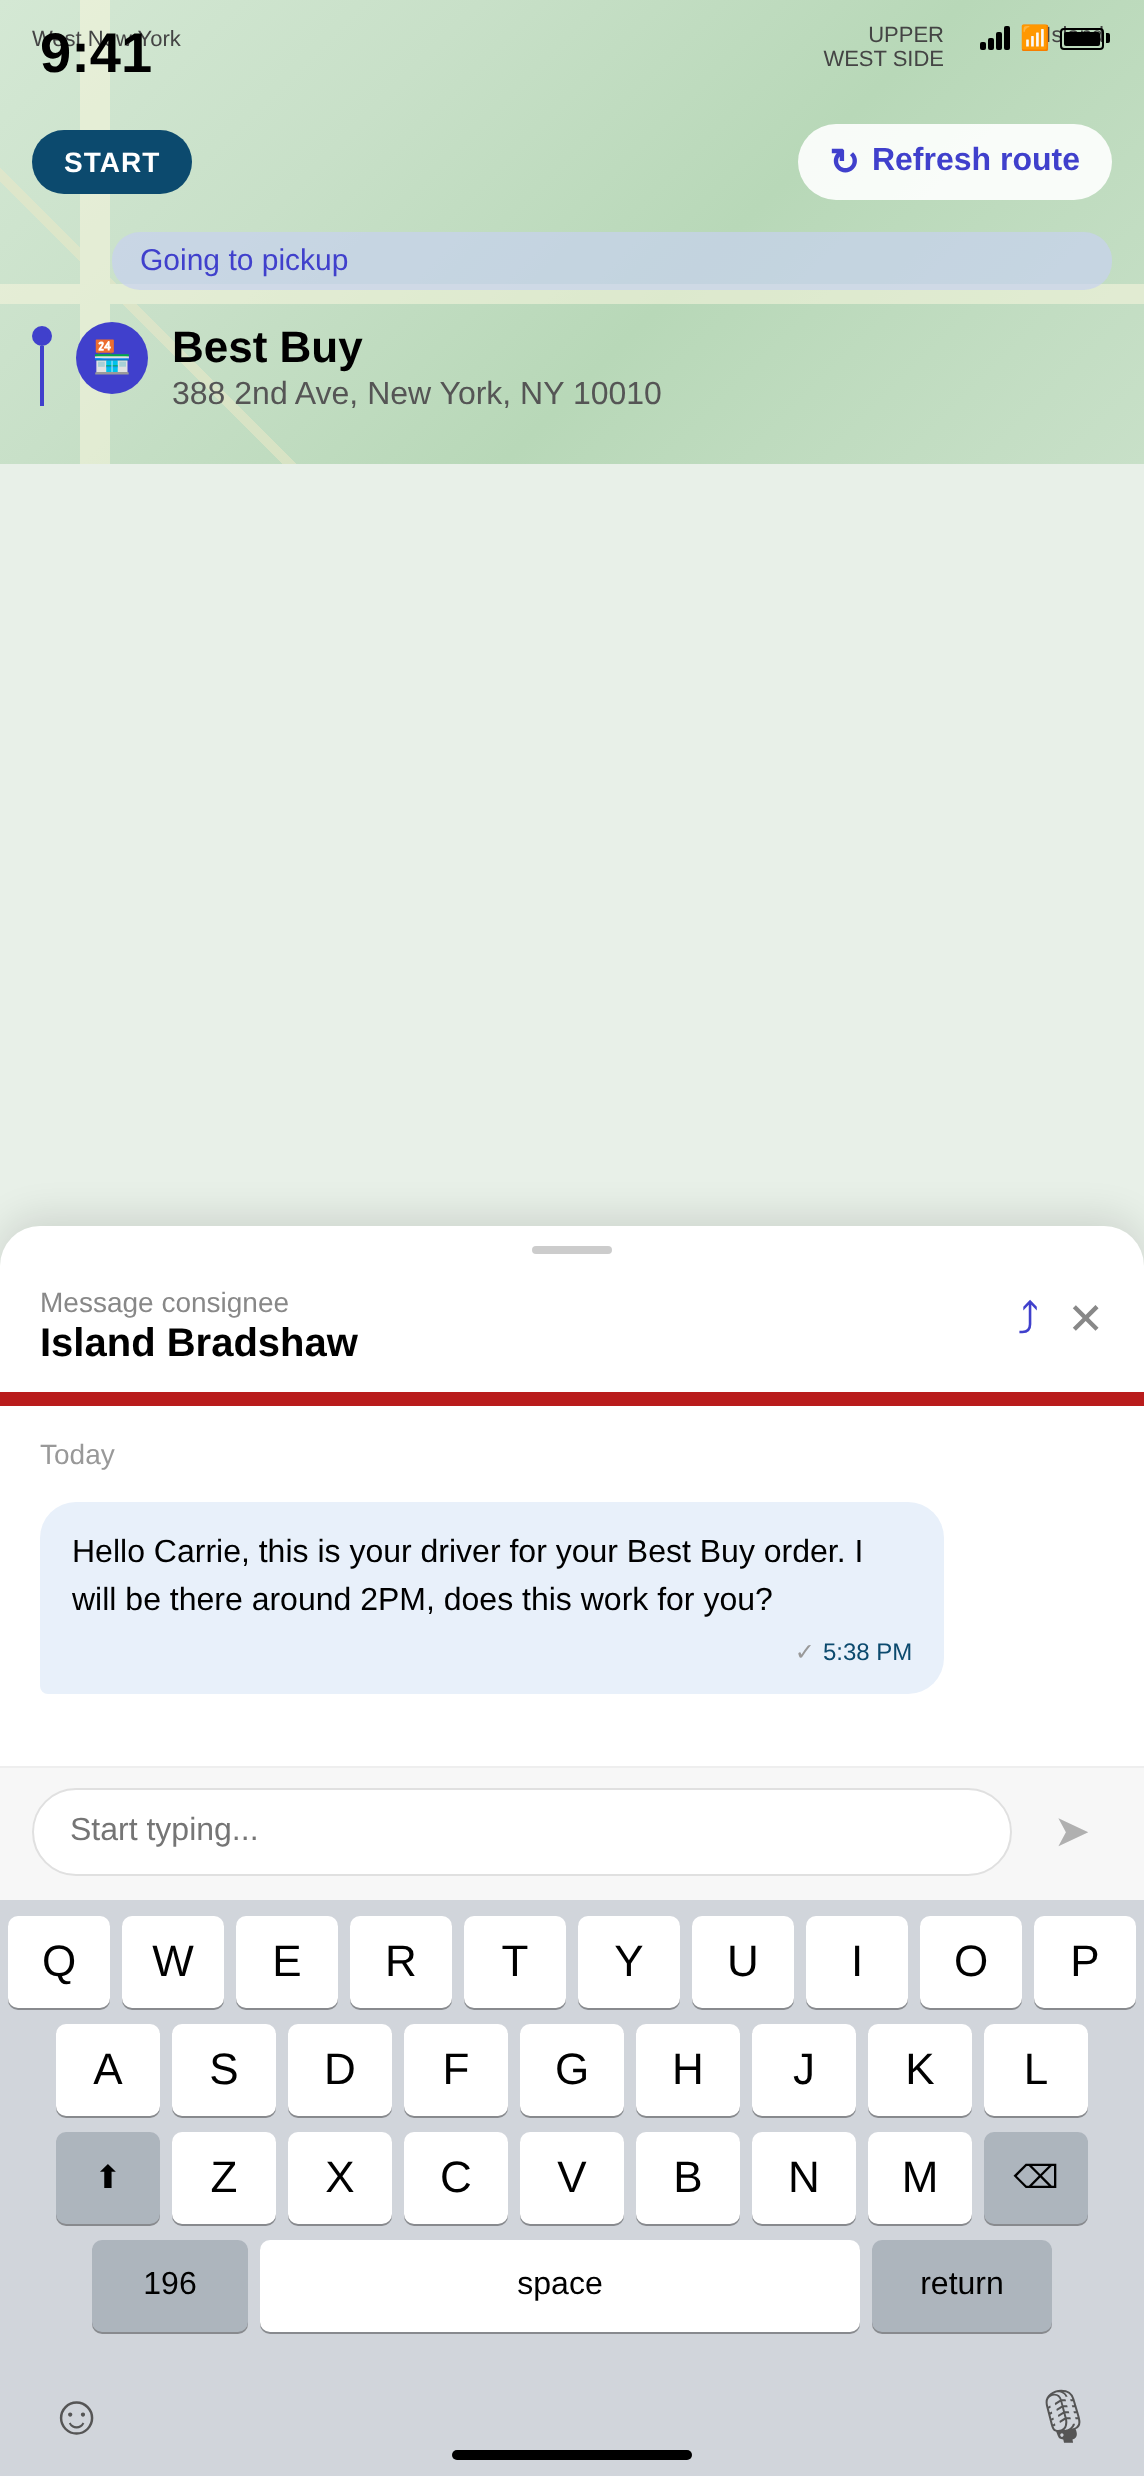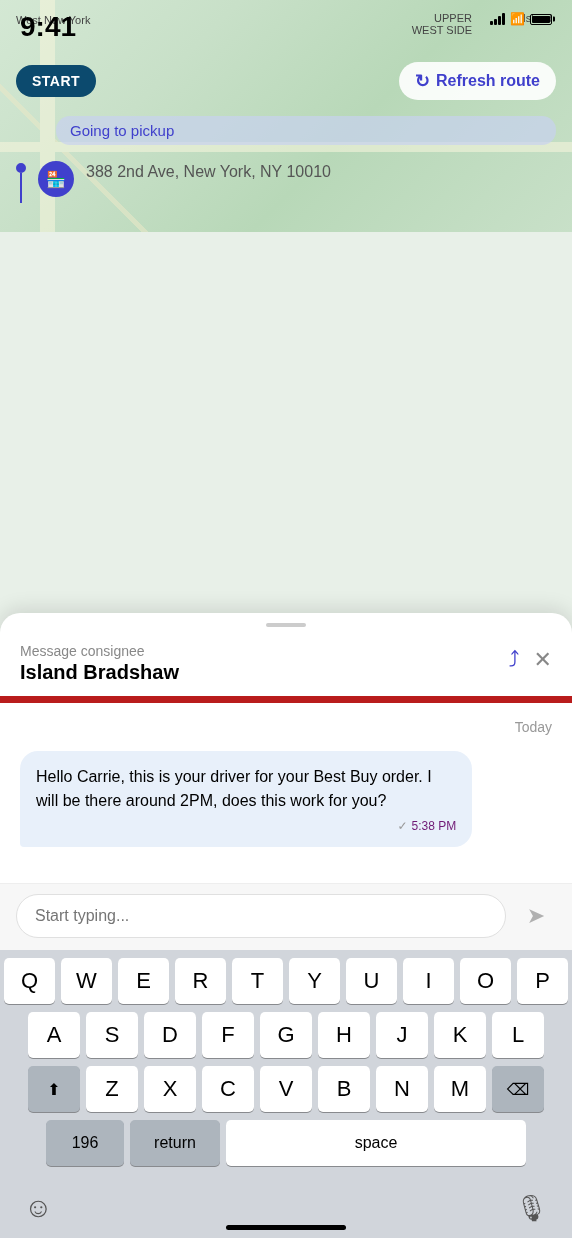--- a/index.html
+++ b/index.html
@@ -298,21 +298,21 @@
       font-weight: 300;
     }
 
     
     .chat-area {
       padding: 16px 20px;
       min-height: 180px;
     }
 
     .chat-date {
-      text-align: right;
+      text-align: left;
       font-size: 14px;
       color: #999;
       margin-bottom: 16px;
     }
 
     .message-bubble {
       background: #e8f0fa;
       border-radius: 18px 18px 18px 4px;
       padding: 14px 16px;
       max-width: 85%;
@@ -333,21 +333,21 @@
       margin-top: 6px;
     }
 
     .message-check {
       color: #999;
       font-size: 12px;
     }
 
     .message-time {
       font-size: 12px;
-      color: #701a75;
+      color: #0c4a6e;
     }
 
     
     .input-area {
       padding: 10px 16px 12px 16px;
       display: flex;
       align-items: center;
       gap: 10px;
       background: #f7f7f7;
       border-top: 1px solid #eee;
@@ -529,20 +529,21 @@
   <div class="going-to-label">Going to pickup</div>
   <div class="destination-row">
     <div class="route-line-container">
       <div class="route-dot-start"></div>
       <div class="route-line"></div>
     </div>
     <div class="destination-icon">
       <span>🏪</span>
     </div>
     <div class="destination-text">
+      <div class="destination-name">Best Buy</div>
       <div class="destination-address">388 2nd Ave, New York, NY 10010</div>
     </div>
   </div>
 </div>
 
 <div class="bottom-sheet">
   <div class="sheet-handle"></div>
 
   <div class="message-header">
     <div>
@@ -607,22 +608,22 @@
       <div class="key">C</div>
       <div class="key">V</div>
       <div class="key">B</div>
       <div class="key">N</div>
       <div class="key">M</div>
       <div class="key key-special key-delete">⌫</div>
     </div>
 
     <div class="key-row">
       <div class="key key-special key-numbers">196</div>
+      <div class="key key-space">space</div>
       <div class="key key-special key-return">return</div>
-      <div class="key key-space">space</div>
     </div>
   </div>
 
   <div class="bottom-bar">
     <span class="emoji-btn">☺</span>
     <span class="mic-btn">🎙</span>
   </div>
 
   <div class="home-indicator"></div>
 </div>

